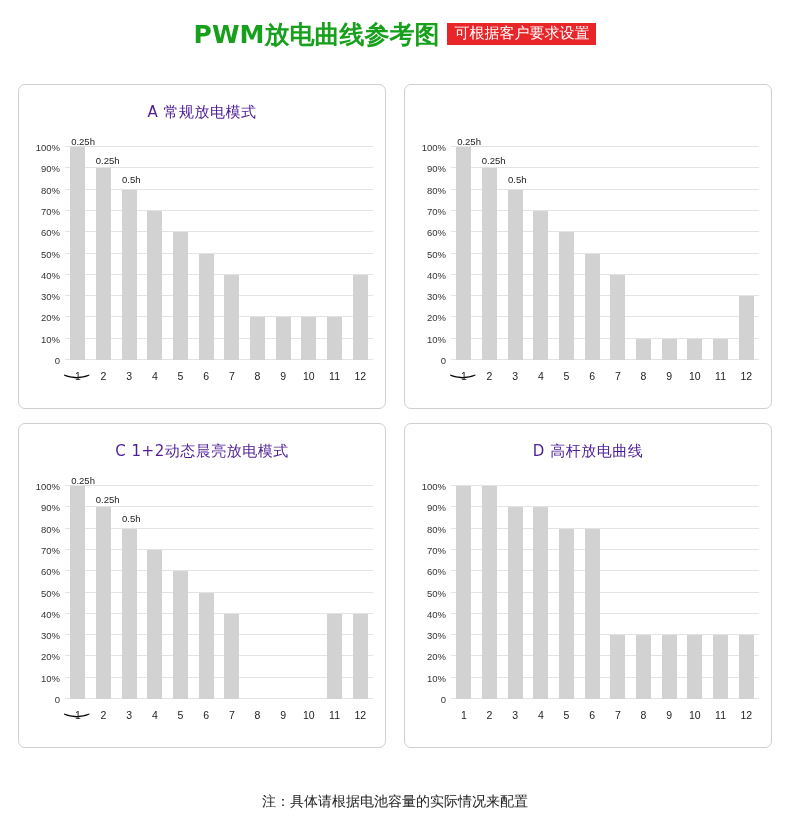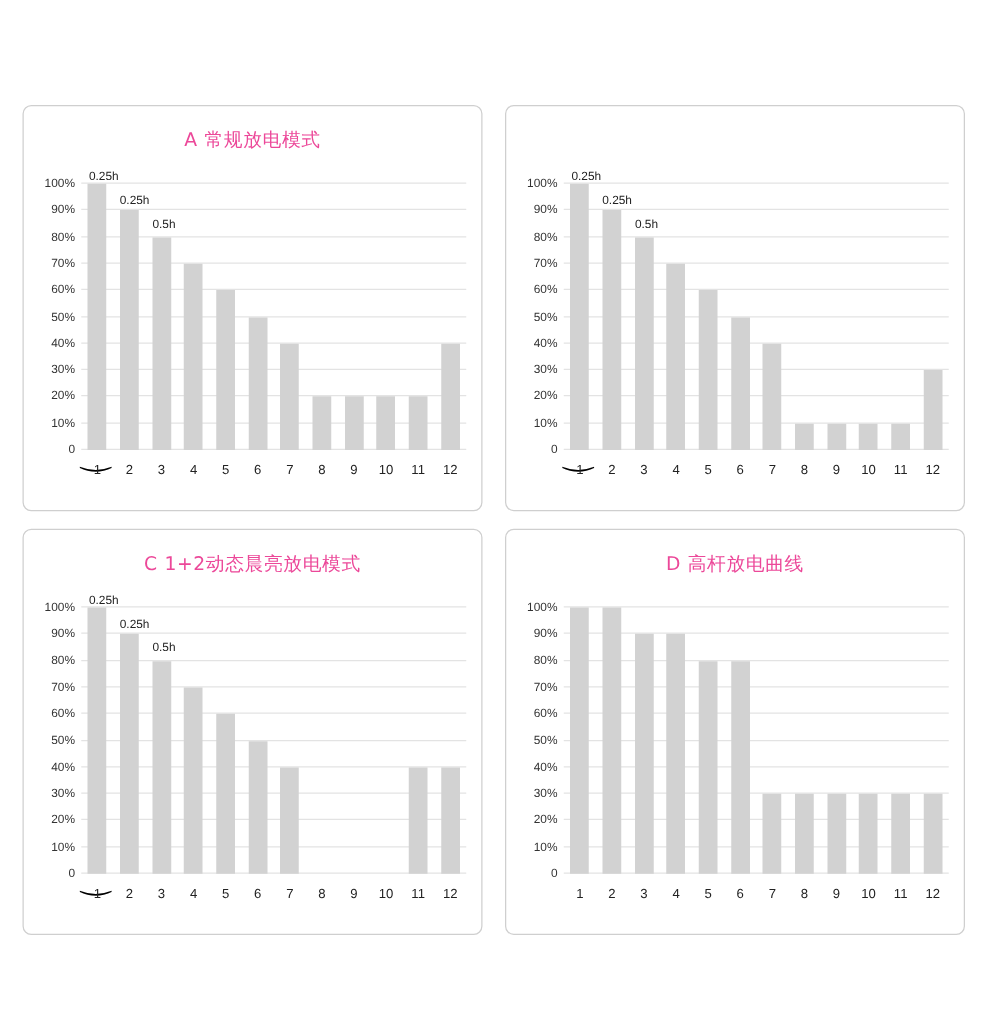--- a/index.html
+++ b/index.html
@@ -54,21 +54,21 @@
   .panel {
     width: 368px;
     height: 325px;
     border: 1px solid #cfcfcf;
     border-radius: 7px;
     background: #ffffff;
     position: relative;
   }
   .panel-title {
     text-align: center;
-    color: #ec4899;
+    color: #4c1d95;
     font-size: 15px;
     padding-top: 18px;
     font-family: "DejaVu Sans", "Liberation Sans", sans-serif;
     letter-spacing: 0.5px;
   }
 
   
   .chart {
     position: absolute;
     left: 0; right: 0;
@@ -158,20 +158,24 @@
     font-size: 14px;
     color: #222;
     font-family: "DejaVu Sans", "Liberation Sans", sans-serif;
   }
 </style>
 </head>
 <body>
 
 <div id="page">
 
+  <div class="header">
+    <div class="header-title">PWM放电曲线参考图</div>
+    <div class="header-badge">可根据客户要求设置</div>
+  </div>
 
   <div class="grid">
 
     <div class="panel">
       <div class="panel-title">A 常规放电模式</div>
       <div class="chart">
         <div class="plot">
             <div class="gridline" style="bottom: 0%;"></div>
             <div class="ylabel" style="bottom: calc(0% + 0px); top: auto; transform: translateY(50%);">0</div>
             <div class="gridline" style="bottom: 10%;"></div>
@@ -496,14 +500,15 @@
             <div class="xlabel">9</div>
             <div class="xlabel">10</div>
             <div class="xlabel">11</div>
             <div class="xlabel">12</div>
           </div>
       </div>
     </div>
 
   </div>
 
+  <div class="footer">注：具体请根据电池容量的实际情况来配置</div>
 
 </div>
 
 </body></html>

